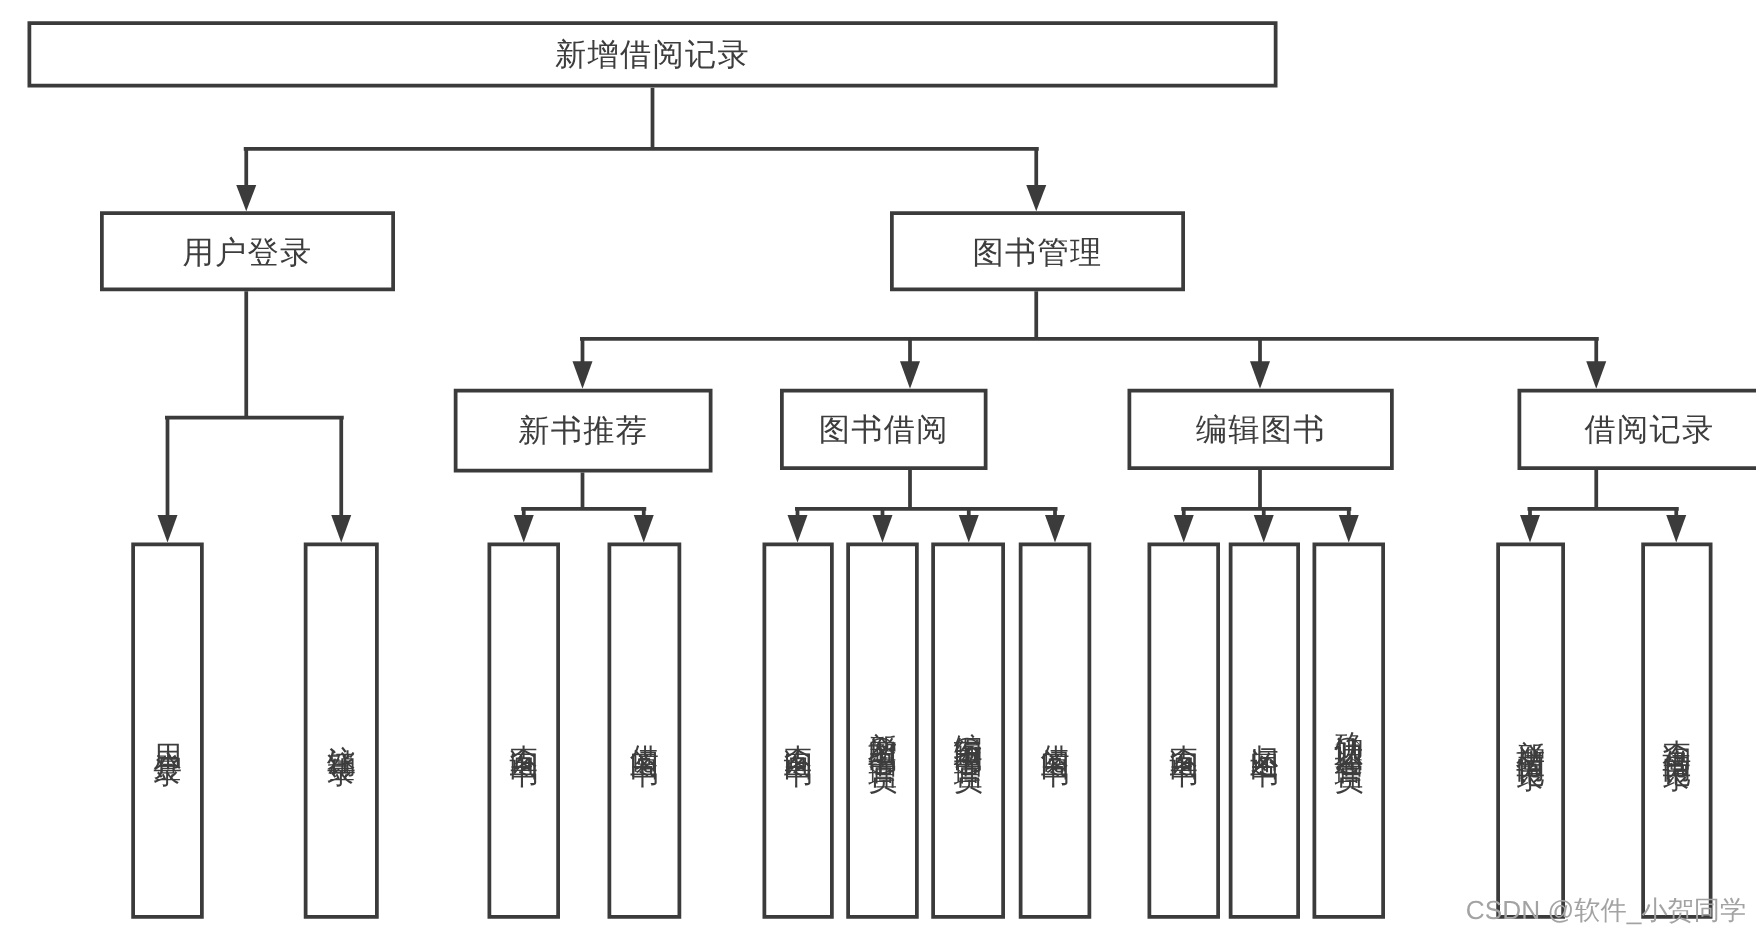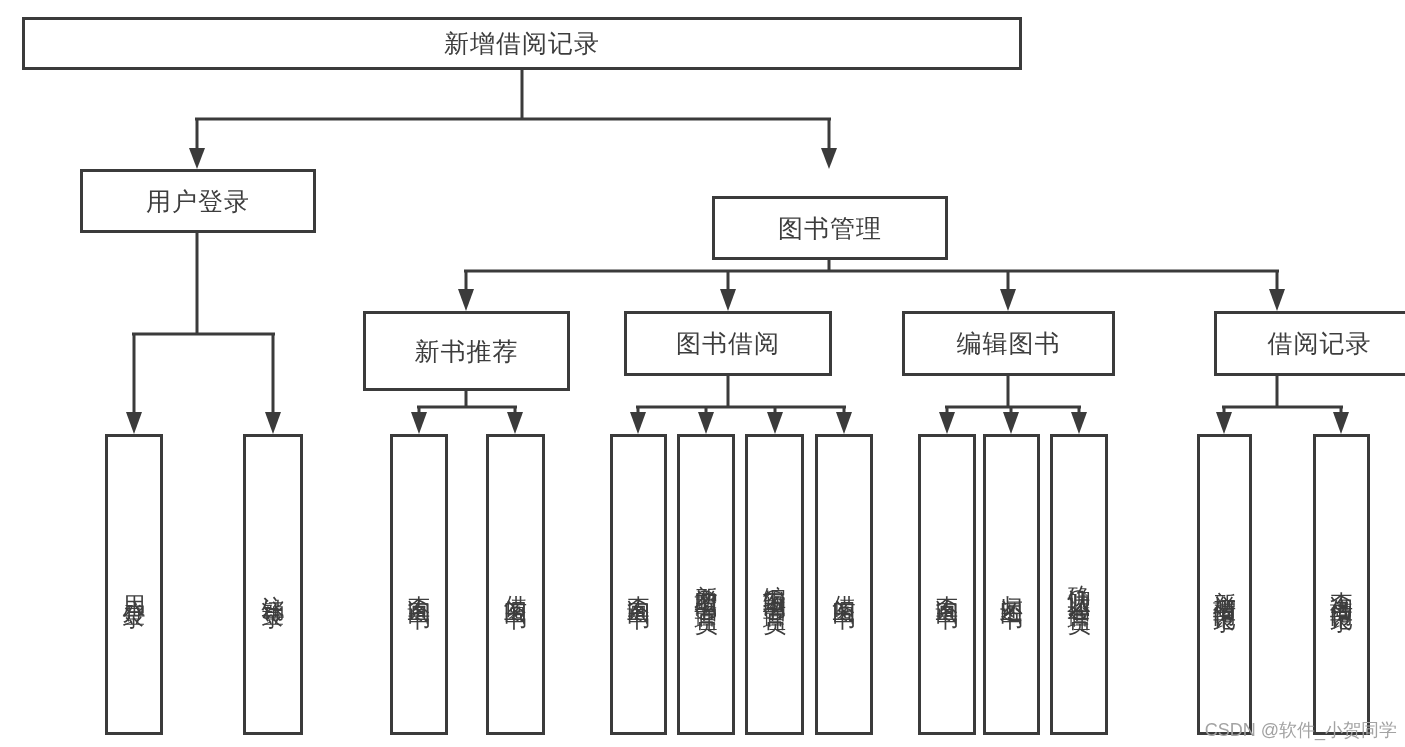--- a/index.html
+++ b/index.html
@@ -55,21 +55,21 @@
   .v-box {
     writing-mode: vertical-rl;
     font-size: 23px;
     letter-spacing: 4px;
     line-height: 1;
   }
   .watermark {
     position: absolute;
     right: 8px;
     bottom: 5px;
-    font-size: 18px;
+    font-size: 21px;
     color: var(--watermark);
     z-index: 3;
     white-space: nowrap;
   }
 </style>
 </head>
 <body>
 
 <div class="stage">
 
@@ -145,24 +145,24 @@
       <path d="M1224 407 V415"></path>
       <polygon points="1216,412 1232,412 1224,434"></polygon>
       <path d="M1341 407 V415"></path>
       <polygon points="1333,412 1349,412 1341,434"></polygon>
     </g>
   </svg>
 
   <div class="box h-box" style="left:22px; top:17px; width:1000px; height:53px;">新增借阅记录</div>
 
   <div class="box h-box" style="left:80px; top:169px; width:236px; height:64px;">用户登录</div>
-  <div class="box h-box" style="left:712px; top:169px; width:236px; height:64px;margin-top:27px;">图书管理</div>
+  <div class="box h-box" style="left:712px; top:169px; width:236px; height:64px;">图书管理</div>
 
-  <div class="box h-box" style="left:363px; top:311px; width:207px; height:80px;">新书推荐</div>
-  <div class="box h-box" style="left:624px; top:311px; width:208px; height:65px;">图书借阅</div>
+  <div class="box h-box" style="left:363px; top:311px; width:207px; height:67px;">新书推荐</div>
+  <div class="box h-box" style="left:624px; top:311px; width:166px; height:65px;">图书借阅</div>
   <div class="box h-box" style="left:902px; top:311px; width:213px; height:65px;">编辑图书</div>
   <div class="box h-box" style="left:1172px; top:311px; width:211px; height:65px;margin-left:42px;">借阅记录</div>
 
   <div class="box v-box" style="left:105px; top:434px; width:58px; height:301px;">用户登录</div>
   <div class="box v-box" style="left:243px; top:434px; width:60px; height:301px;">注销登录</div>
 
   <div class="box v-box" style="left:390px; top:434px; width:58px; height:301px;">查询图书</div>
   <div class="box v-box" style="left:486px; top:434px; width:59px; height:301px;">借阅图书</div>
 
   <div class="box v-box" style="left:610px; top:434px; width:57px; height:301px;">查询图书</div>

